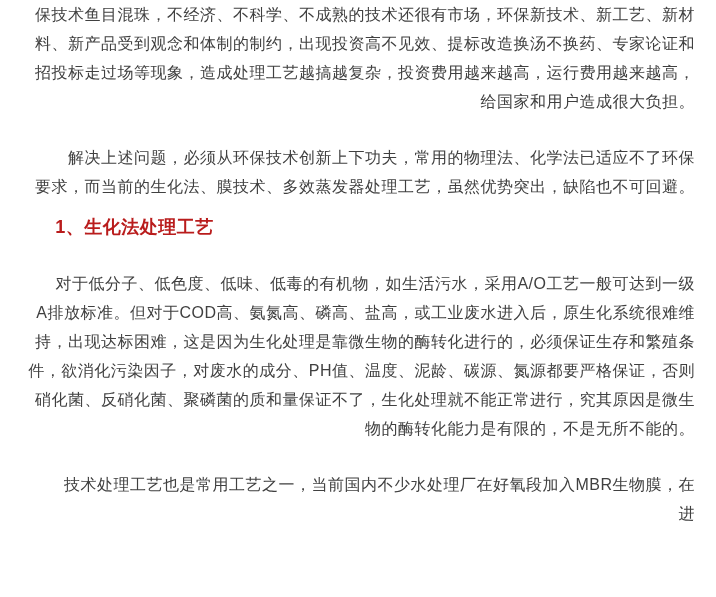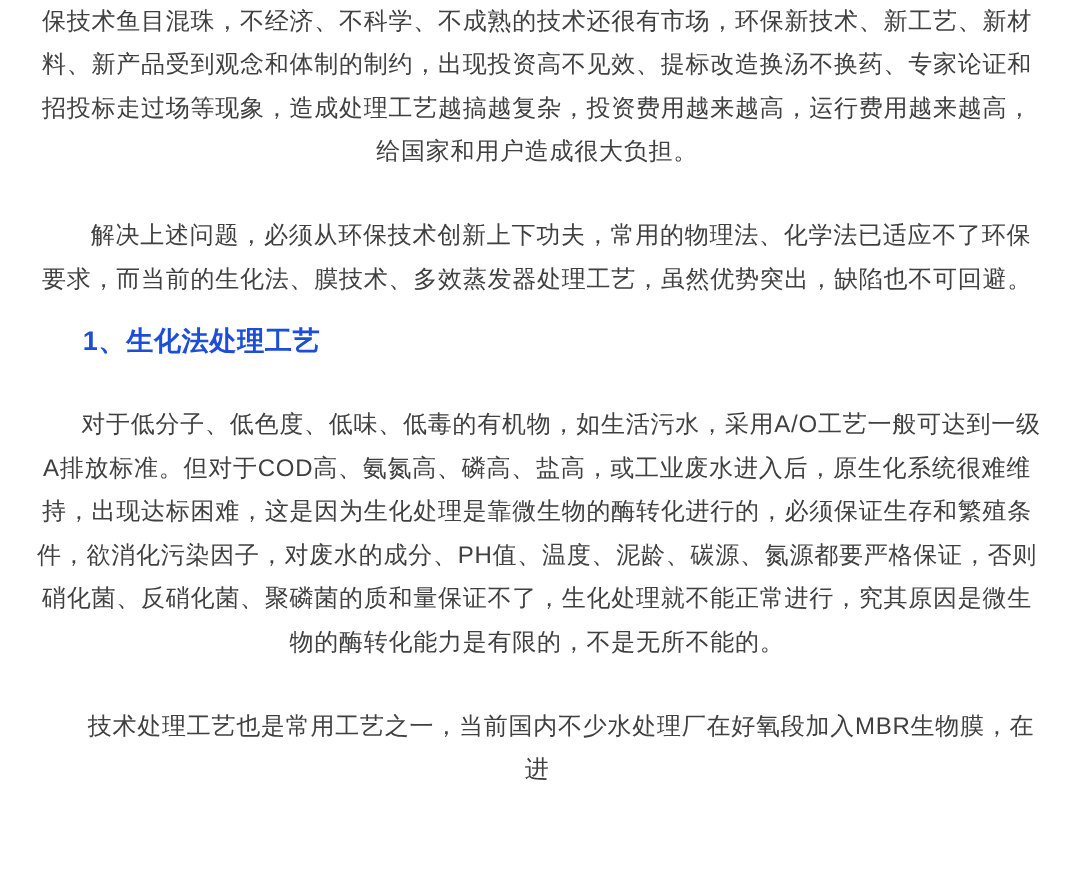--- a/index.html
+++ b/index.html
@@ -17,32 +17,32 @@
     width: 716px;
     padding: 0 21px;
     font-family: "Liberation Sans", "DejaVu Sans", sans-serif;
     font-size: 16px;
     line-height: 29px;
     color: #404040;
     letter-spacing: 0.5px;
   }
   .para {
     margin: 0 0 12px 0;
-    text-align: center;
+    text-align: right;
     word-break: break-all;
   }
   .para.indent {
     text-indent: 2em;
     margin-top: 27px;
   }
   .heading {
     margin: 0 0 12px 0;
     font-size: 18px;
     font-weight: bold;
-    color: #1d4ed8;
+    color: #b91c1c;
     line-height: 29px;
     text-indent: 1.9em;
   }
 </style>
 </head>
 <body>
 
 <div class="article" id="article">
     <p class="para">保技术鱼目混珠，不经济、不科学、不成熟的技术还很有市场，环保新技术、新工艺、新材料、新产品受到观念和体制的制约，出现投资高不见效、提标改造换汤不换药、专家论证和招投标走过场等现象，造成处理工艺越搞越复杂，投资费用越来越高，运行费用越来越高，给国家和用户造成很大负担。</p>
     <p class="para indent">解决上述问题，必须从环保技术创新上下功夫，常用的物理法、化学法已适应不了环保要求，而当前的生化法、膜技术、多效蒸发器处理工艺，虽然优势突出，缺陷也不可回避。</p>

